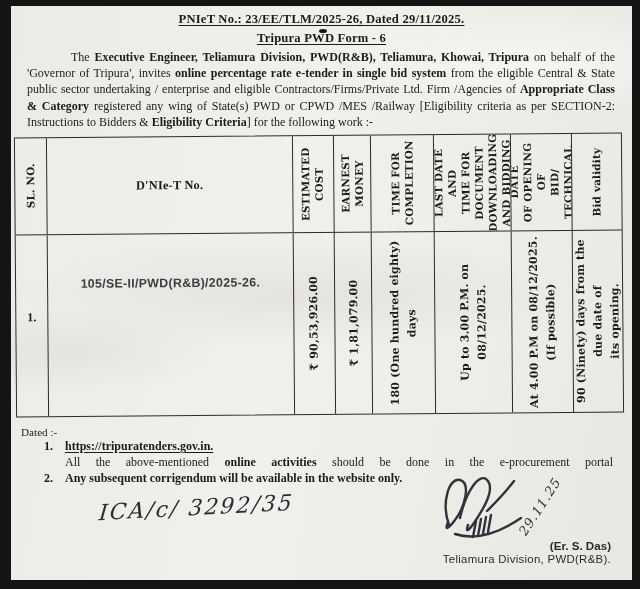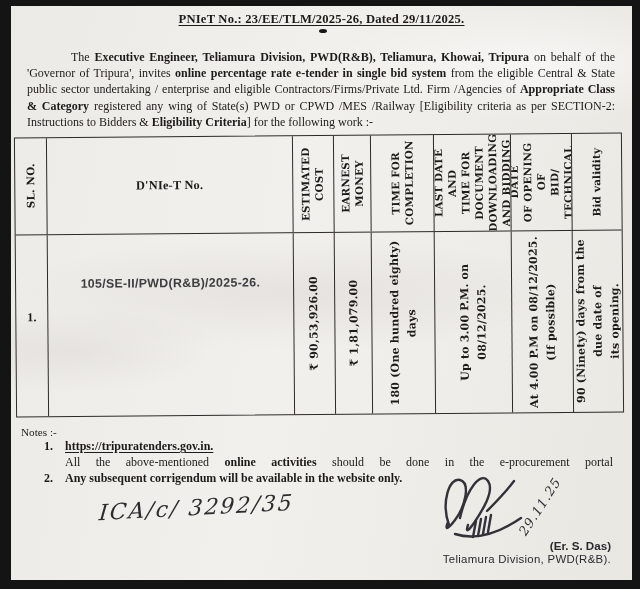--- a/index.html
+++ b/index.html
@@ -67,20 +67,21 @@
   .signatory .t1,.signatory .t2{font-size:11.4px;margin-top:1px;letter-spacing:.3px;}
 </style>
 </head>
 <body>
 
 <div class="frame">
   <div class="paper">
 
     <div class="head-line ref">PNIeT No.: 23/EE/TLM/2025-26, Dated 29/11/2025.</div>
     <div class="dot"></div>
+    <div class="head-line form">Tripura PWD Form - 6</div>
 
     <p class="intro"><span>The </span><span class="b">Executive Engineer, Teliamura Division, PWD(R&amp;B), Teliamura, Khowai, Tripura</span><span> on behalf of the 'Governor of Tripura', invites </span><span class="b">online percentage rate e-tender in single bid system</span><span> from the eligible Central &amp; State public sector undertaking / enterprise and eligible Contractors/Firms/Private Ltd. Firm /Agencies of </span><span class="b">Appropriate Class &amp; Category</span><span> registered any wing of State(s) PWD or CPWD /MES /Railway [Eligibility criteria as per SECTION-2: Instructions to Bidders &amp; </span><span class="b">Eligibility Criteria</span><span>] for the following work :-</span></p>
 
     <div class="tbl">
       <div class="trow hrow">
           <div class="cell" style="width: 5.3%;">
             <div class="vtext">SL. NO.</div>
           </div>
           <div class="cell" style="width: 40.5%;">
             <div class="htext">D'NIe-T No.</div>
@@ -136,21 +137,21 @@
 (If possible)</div>
           </div>
           <div class="cell" style="width: 8.1%;">
             <div class="vtext">90 (Ninety) days from the due date of
 its opening.</div>
           </div>
         </div>
     </div>
 
     <div class="notes">
-      <div class="notes-label">Notes :-</div>
+      <div class="notes-label">Dated :-</div>
       <div>
           <div class="note-item">
             <div class="note-number">1.</div>
             <div class="note-body">
               <div class="note-line"><span class="b u">https://tripuratenders.gov.in.</span></div>
               <div class="note-line just"><span>All the above-mentioned </span><span class="b">online activities</span><span> should be done in the e-procurement portal</span></div>
             </div>
           </div>
           <div class="note-item">
             <div class="note-number">2.</div>

